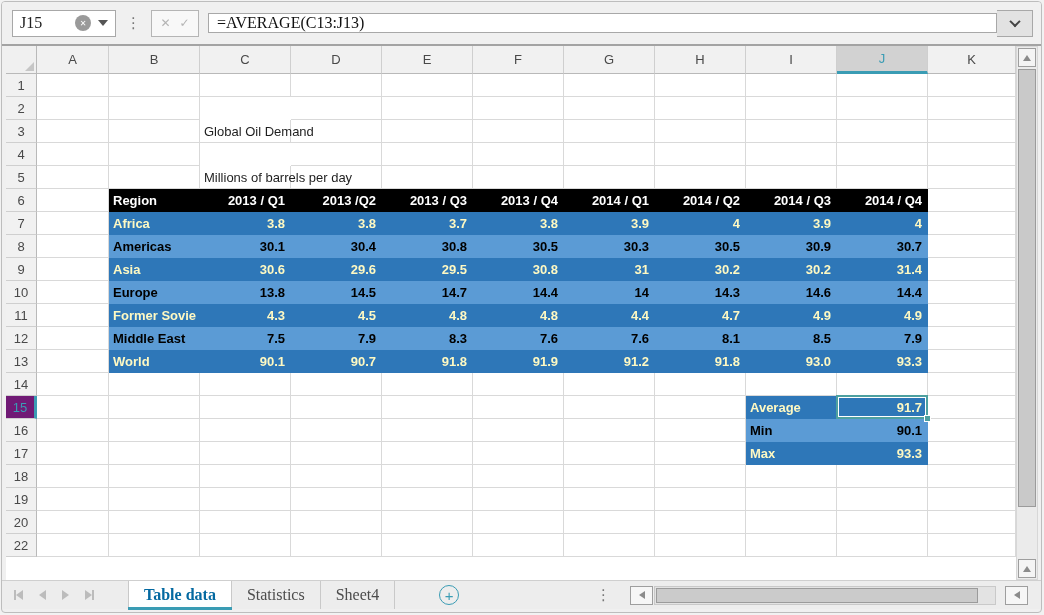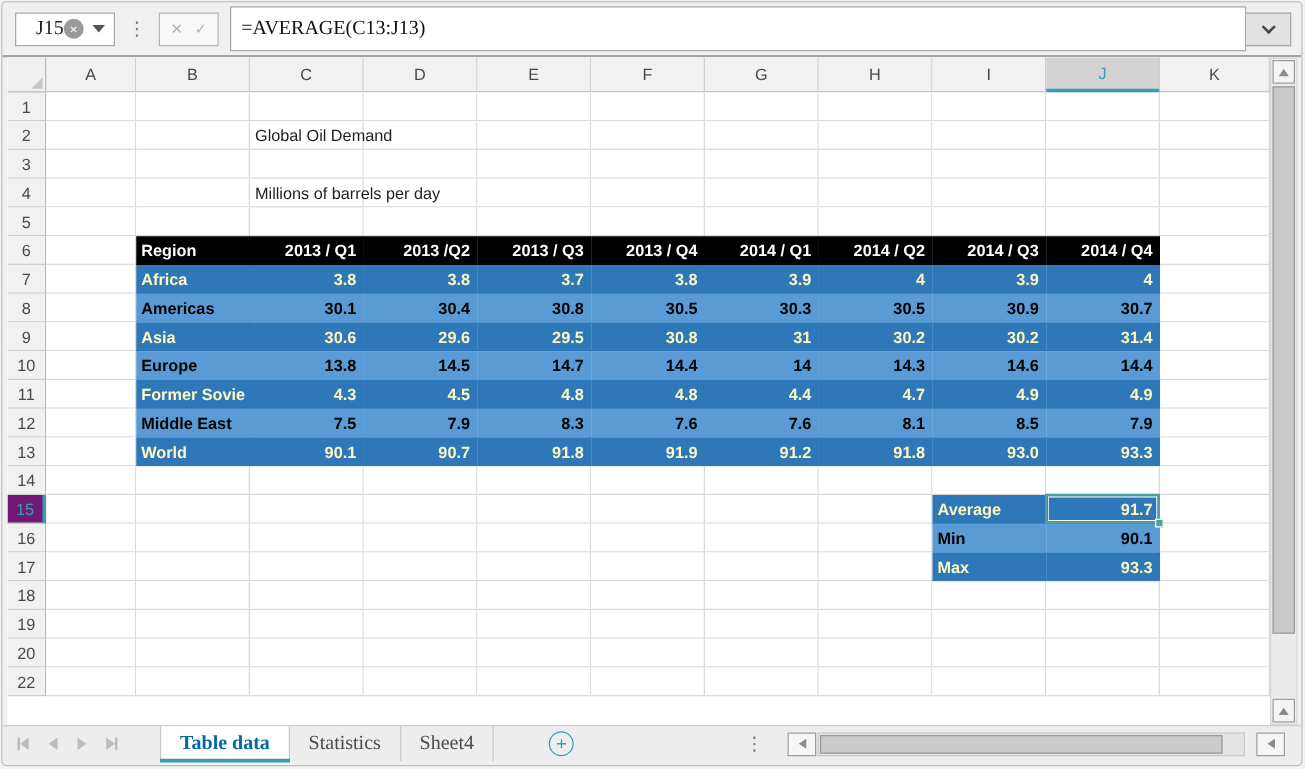--- a/index.html
+++ b/index.html
@@ -6,34 +6,34 @@
   html,body { width:1044px; height:615px; }
   body { background:#f2f2f2; font-family:"Liberation Sans", sans-serif; position:relative; overflow:hidden; }
 
   .app { position:absolute; left:1px; top:1px; width:1041px; height:612px;
          background:#f0f0f0; border:1px solid #bdbdbd; border-radius:4px;
          overflow:hidden; display:flex; flex-direction:column; }
 
   
   .formula-row { flex:0 0 44px; display:flex; align-items:center; padding:0 8px 0 10px;
                  border-bottom:2px solid #a3a3a3; background:#f0f0f0; }
-  .name-box { width:80px; height:27px; background:#fff; border:1px solid #a8a8a8;
+  .name-box { width:104px; height:27px; background:#fff; border:1px solid #a8a8a8;
               display:flex; align-items:center; padding:0 5px 0 7px;
-              font-family:"Liberation Serif", serif; font-size:16px; color:#222;text-align:right; }
+              font-family:"Liberation Serif", serif; font-size:16px; color:#222; }
   .nb-text { flex:1; }
   .nb-clear { width:16px; height:16px; border-radius:50%; background:#9a9a9a; color:#fff;
               font-size:8px; font-weight:bold; display:flex; align-items:center; justify-content:center;
               font-family:"DejaVu Sans", sans-serif; margin-right:7px; cursor:pointer; }
   .nb-arrow { width:0; height:0; border-left:5px solid transparent; border-right:5px solid transparent;
               border-top:6px solid #555; margin-right:2px; }
   .v-dots { color:#777; font-size:15px; margin:0 10px; font-family:"DejaVu Sans", sans-serif; }
   .fx-group { width:48px; height:27px; border:1px solid #b5b5b5; background:#f8f8f8;
               display:flex; align-items:center; justify-content:center; gap:9px; }
   .fx-group span { color:#b3b3b3; font-size:12px; font-family:"DejaVu Sans", sans-serif; }
-  .formula-input { flex:1; height:36px; margin-left:9px; background:#fff; border:1px solid #a8a8a8;
+  .formula-input { flex:1; height:20px; margin-left:9px; background:#fff; border:1px solid #a8a8a8;
                    display:flex; align-items:center; padding:0 8px; white-space:nowrap; overflow:hidden;
                    font-family:"Liberation Serif", serif; font-size:16px; color:#111; }
   .fx-expand { width:36px; height:27px; background:#e2e2e2; border:1px solid #a8a8a8; border-left:none;
                display:flex; align-items:center; justify-content:center; cursor:pointer; }
   .chev { width:8px; height:8px; border-left:2px solid #444; border-bottom:2px solid #444;
           transform:rotate(-45deg) translate(1px,-1px); }
 
   
   .body-row { flex:0 0 534px; display:flex; padding:0 3px 0 4px; background:#f0f0f0; }
   .grid { flex:1; background:#fff; overflow:hidden; }
@@ -53,21 +53,21 @@
   .grid-row { display:flex; height:23px; }
   .row-h { width:31px; flex:0 0 31px; display:flex; align-items:center; justify-content:center;
            font-size:13px; color:#494949; background:#f1f1f1;
            border-right:1px solid #b9b9b9; border-bottom:1px solid #cfcfcf; }
   .row-h.sel { background:#701a75; color:var(--accent); border-right:3px solid var(--accent); }
 
   .cell { height:23px; border-right:1px solid #d9d9d9; border-bottom:1px solid #d9d9d9;
           font-size:13px; color:#1e1e1e; display:flex; align-items:center;
           padding:0 5px 0 4px; overflow:hidden; position:relative; background:#fff; white-space:nowrap; }
   .a-r { justify-content:flex-end; }
-  .s-text { overflow:visible; z-index:2; background:transparent; }
+  .s-text { overflow:visible; z-index:2; background:transparent;margin-top:23px; }
   .s-th   { background:var(--thbg);  color:#fff; font-weight:bold; border-color:var(--thbg); }
   .s-dark { background:var(--dark);  color:#fef9c3; font-weight:bold; border-color:var(--dark); }
   .s-light{ background:var(--light); color:#000000; font-weight:bold; border-color:var(--light); }
   .cell.selected { z-index:3; overflow:visible; }
   .cell.selected::after { content:""; position:absolute; inset:-1px; border:2px solid var(--sel);
                           box-shadow:inset 0 0 0 1px #fff; pointer-events:none; }
   .fill-handle { position:absolute; right:-4px; bottom:-4px; width:7px; height:7px;
                  background:var(--sel); border:1px solid #fff; z-index:4; }
 
   

